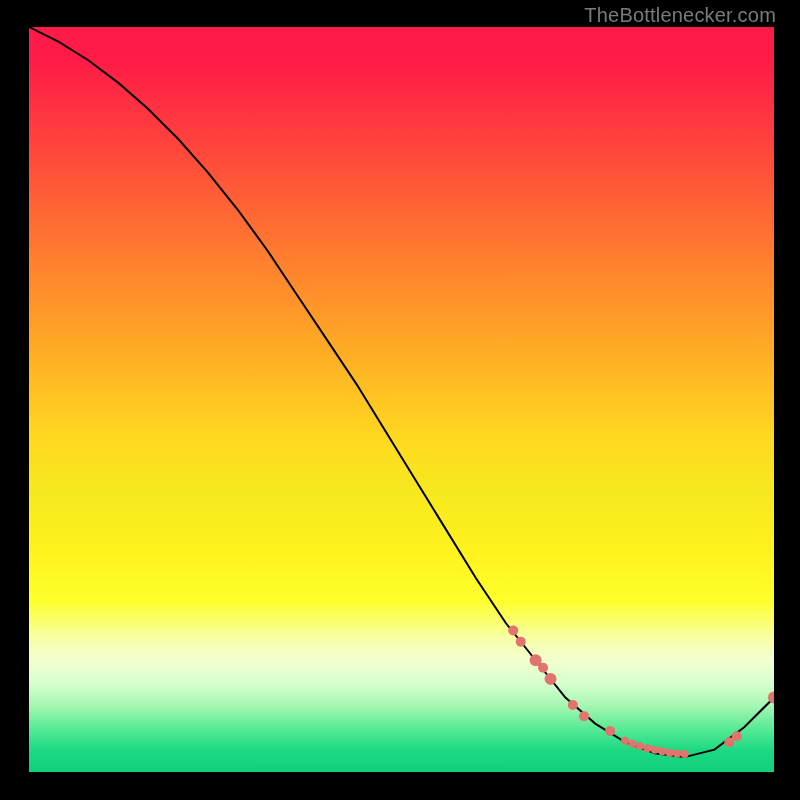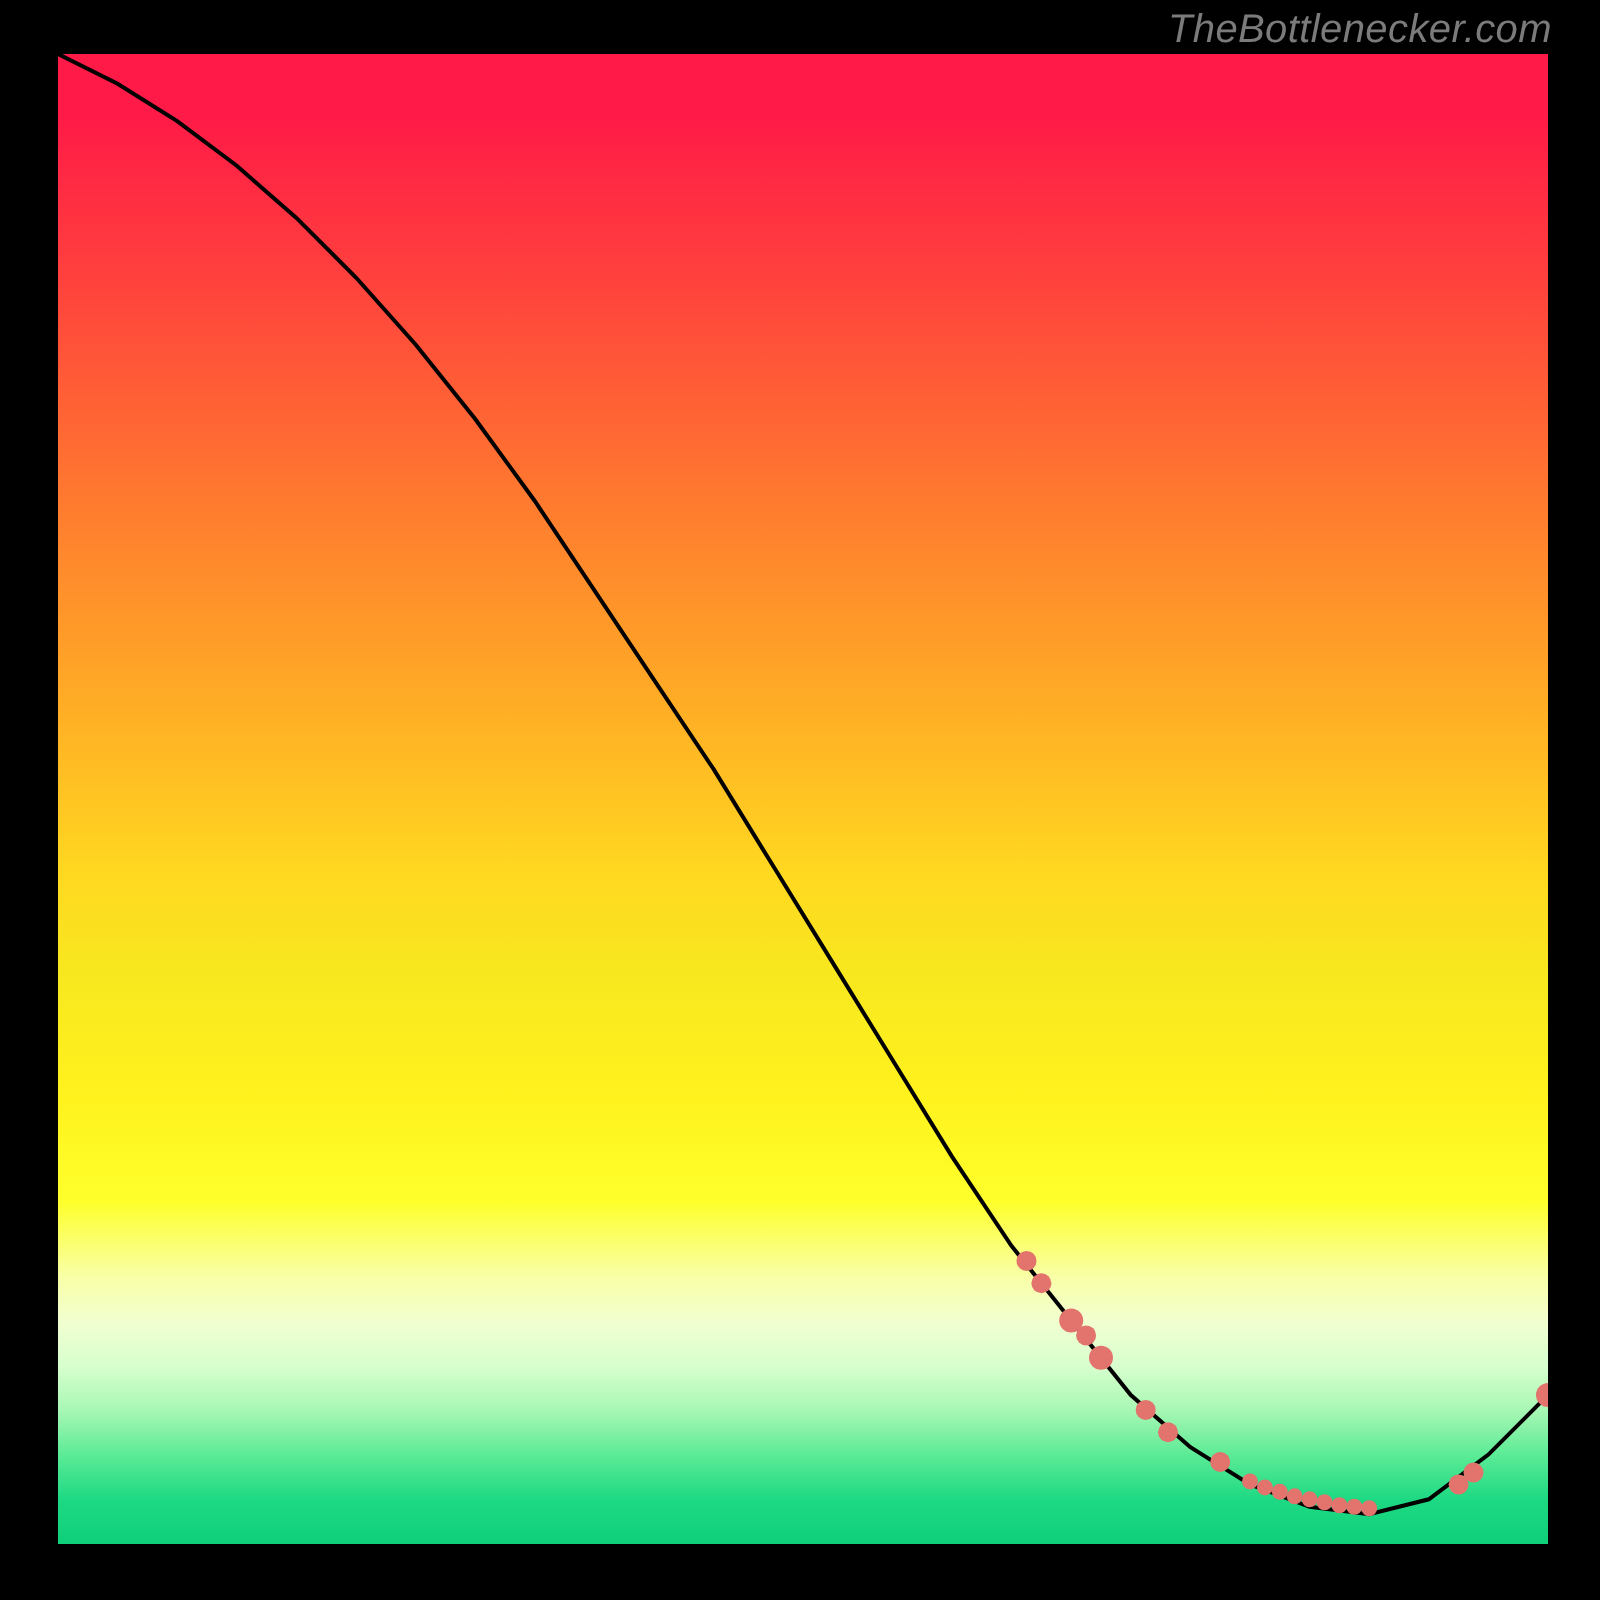--- a/index.html
+++ b/index.html
@@ -9,21 +9,20 @@
     height: 800px;
     background: #000;
     overflow: hidden;
     font-family: Arial, Helvetica, sans-serif;
   }
   .stage {
     position: relative;
     width: 800px;
     height: 760px;
     background: #000;
-    font-style: italic;
   }
   .plot-wrap {
     position: absolute;
     left: 29px;
     top: 27px;
     width: 745px;
     height: 745px;
   }
   .plot-bg {
     position: absolute;

